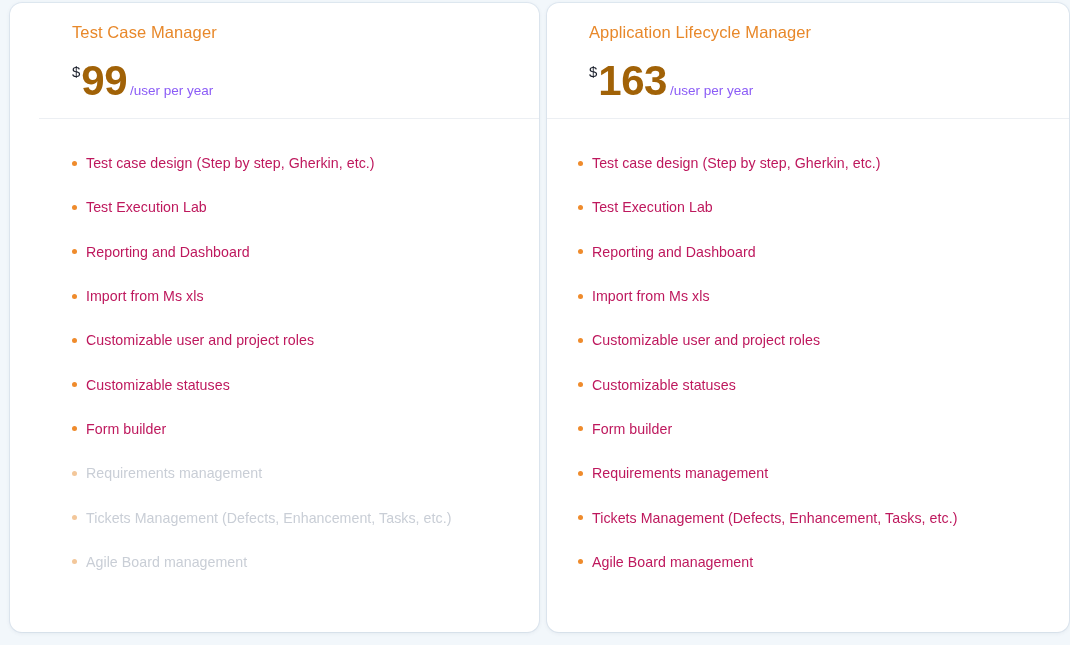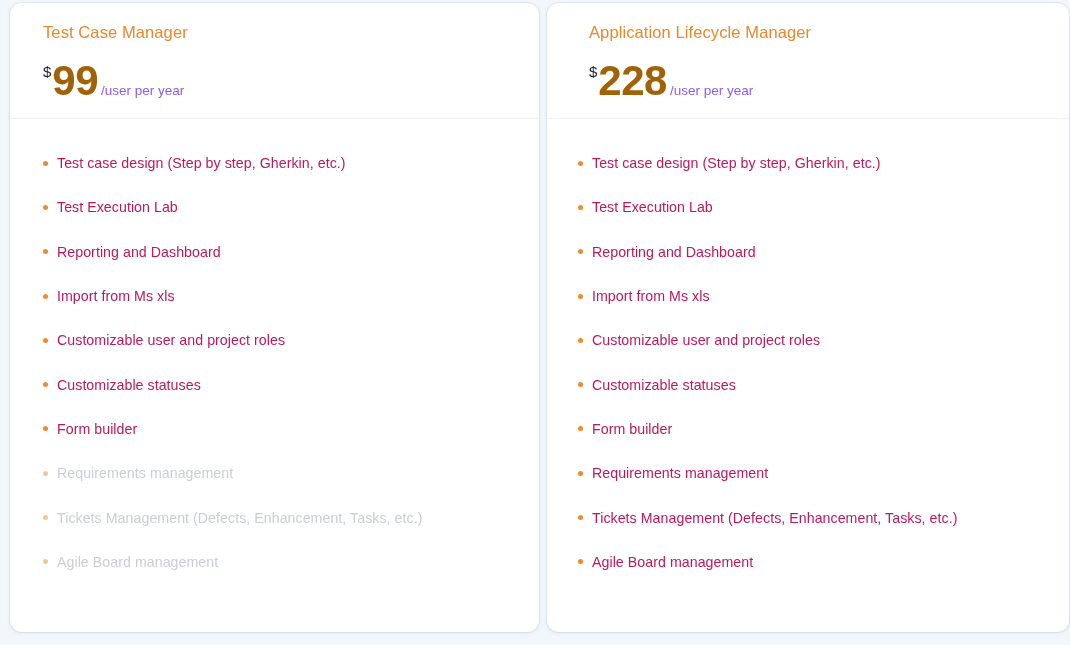--- a/index.html
+++ b/index.html
@@ -24,20 +24,21 @@
     border-radius: 14px;
     box-shadow: 0 1px 4px rgba(60,80,110,0.10), 0 0 0 1px rgba(220,230,240,0.7);
     display: flex;
     flex-direction: column;
     overflow: hidden;
   }
   .card-left {
     width: 529px;
     margin: 3px 0 13px 10px;
     border-radius: 12px;
+    padding-left: 29px;
   }
   .card-right {
     width: 522px;
     margin: 3px 0 13px 0;
     border-radius: 12px;
   }
   .card-header {
     padding: 20px 0 0 33px;
     border-bottom: 1px solid #eceff3;
     padding-bottom: 16px;
@@ -156,21 +157,21 @@
         <span class="feature-label">Agile Board management</span>
       </div>
     </div>
   </div>
 
   <div class="card card-right">
     <div class="card-header">
       <div class="plan-title">Application Lifecycle Manager</div>
       <div class="price-row">
         <span class="currency">$</span>
-        <span class="amount">228</span>
+        <span class="amount">163</span>
         <span class="per">/user per year</span>
       </div>
     </div>
     <div class="features">
       <div class="feature">
         <span class="dot"></span>
         <span class="feature-label">Test case design (Step by step, Gherkin, etc.)</span>
       </div>
       <div class="feature">
         <span class="dot"></span>

